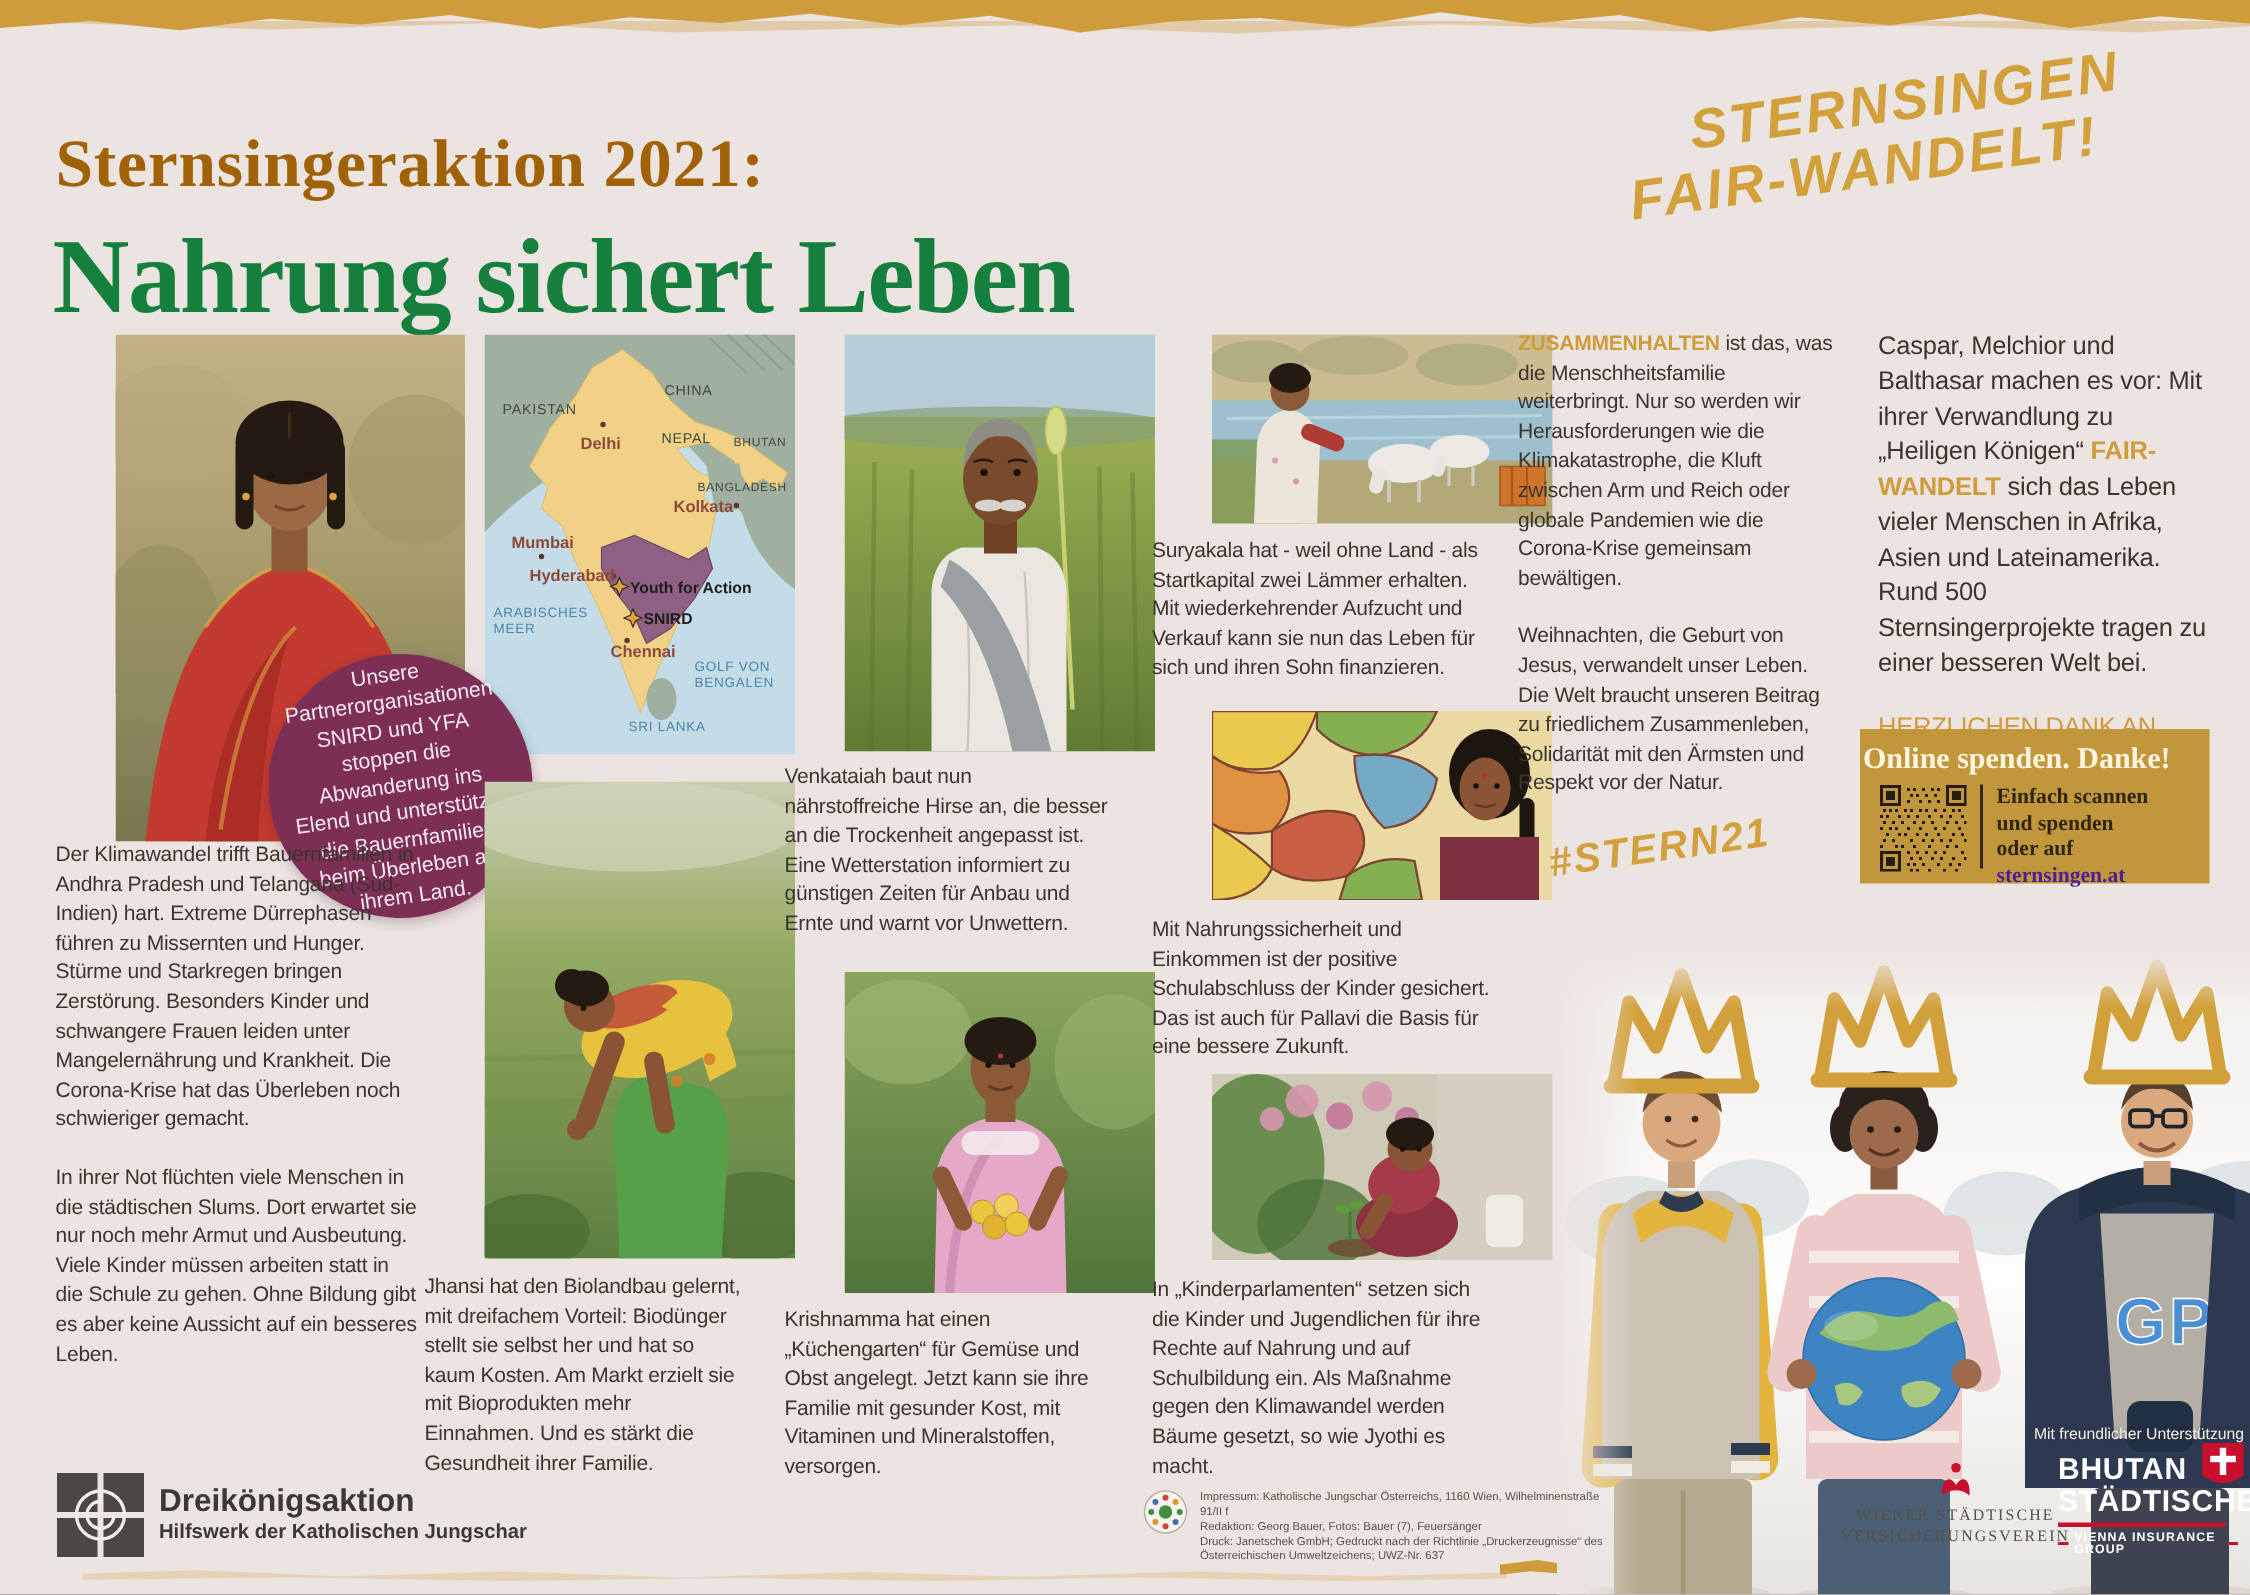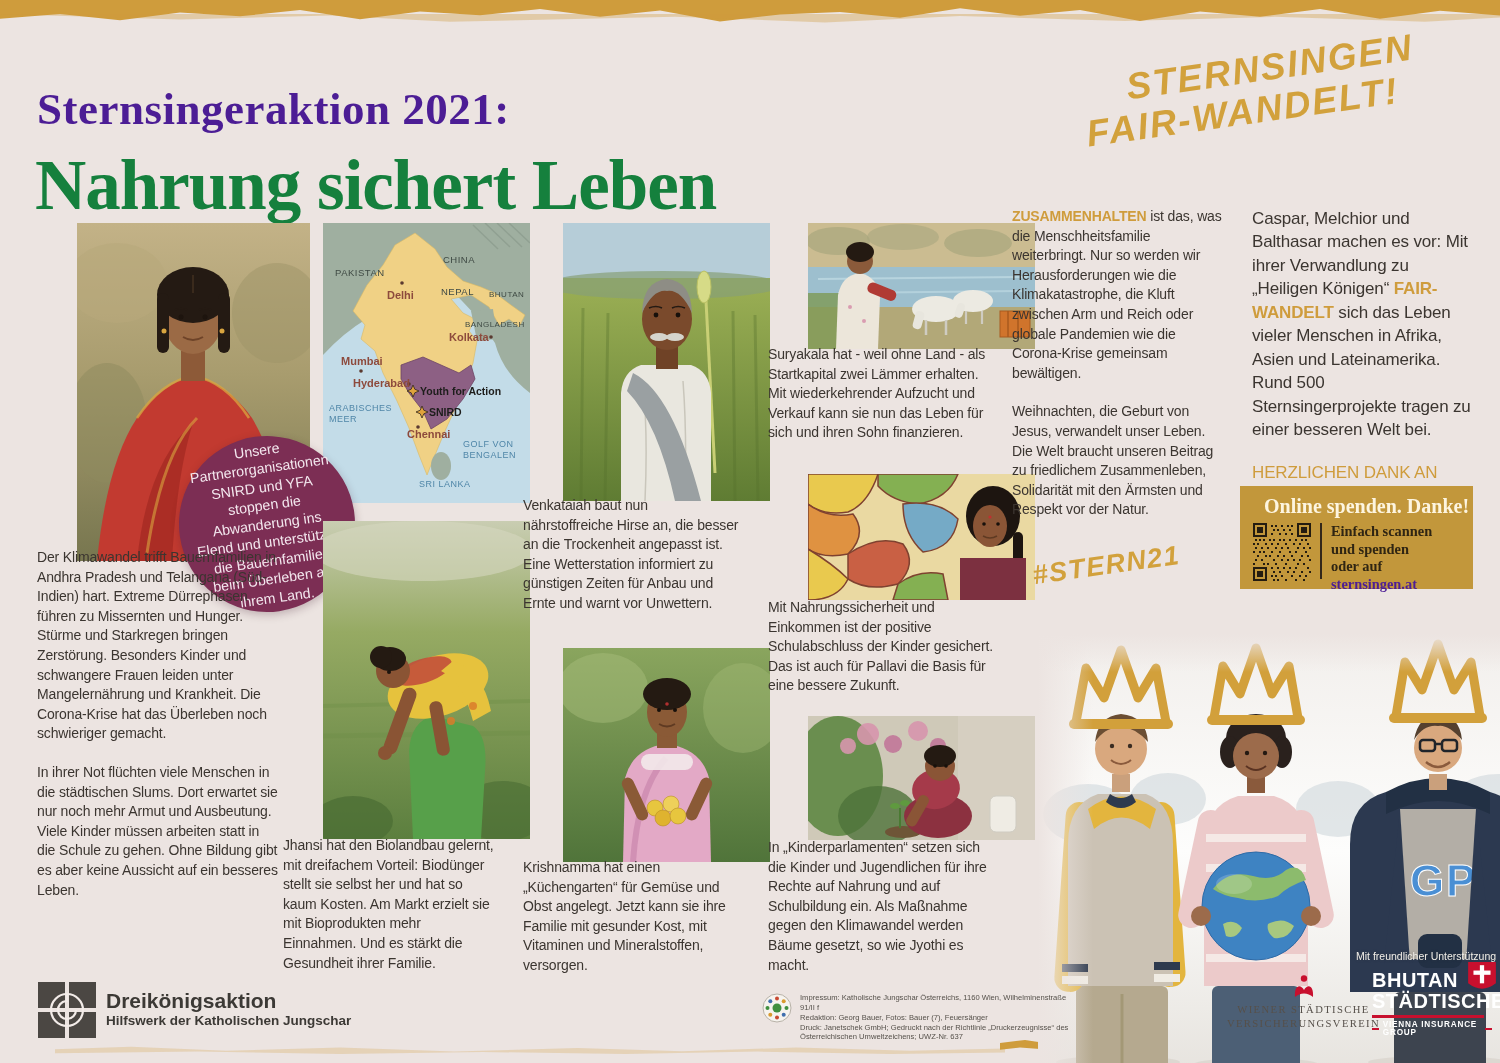--- a/index.html
+++ b/index.html
@@ -11,31 +11,31 @@
   .stroke-top{left:0;top:0;width:1500px;height:24px;background:#cf9c3c;
     clip-path:polygon(0 0,100% 0,100% 65%,96% 45%,92% 78%,88% 38%,84% 70%,80% 48%,76% 88%,72% 42%,68% 66%,64% 34%,60% 74%,56% 50%,52% 60%,48% 90%,44% 44%,40% 70%,36% 38%,32% 64%,28% 48%,24% 80%,20% 42%,16% 68%,12% 52%,8% 84%,4% 58%,0 78%);}
   .stroke-top2{left:0;top:14px;width:1500px;height:14px;background:#cf9c3c;opacity:.35;
     clip-path:polygon(0 0,12% 40%,22% 10%,30% 55%,45% 20%,55% 60%,64% 15%,75% 50%,85% 20%,95% 55%,100% 25%,100% 0);}
   .stroke-bottom{left:1000px;top:1037px;width:500px;height:15px;background:#cf9c3c;
     clip-path:polygon(0 40%,5% 20%,12% 55%,20% 15%,28% 50%,36% 25%,44% 60%,52% 20%,60% 45%,68% 15%,76% 50%,84% 25%,92% 55%,100% 20%,100% 75%,92% 95%,84% 70%,76% 100%,68% 75%,60% 95%,52% 70%,44% 100%,36% 80%,28% 95%,20% 70%,12% 90%,4% 70%,0 85%);}
   .stroke-bottom-faint{left:55px;top:1046px;width:950px;height:8px;background:#cf9c3c;opacity:.25;
     clip-path:polygon(0 40%,8% 10%,18% 60%,30% 20%,42% 70%,55% 25%,66% 65%,78% 20%,90% 60%,100% 30%,100% 80%,88% 100%,74% 70%,60% 100%,45% 75%,30% 100%,15% 70%,0 90%);}
 
   
-  .kicker{left:37px;top:50px;font:700 45px/1 "Liberation Serif",serif;color:#4c1d95;letter-spacing:.5px;}
+  .kicker{left:37px;top:50px;font:700 45px/1 "Liberation Serif",serif;color:#a16207;letter-spacing:.5px;}
   .title{left:35px;top:102px;font:700 71px/1 "Liberation Serif",serif;color:#15803d;letter-spacing:-1px;}
   .scribble{left:1082px;top:46px;width:400px;transform:rotate(-8deg);color:#d2a13c;
     font-weight:700;font-style:italic;font-size:37px;line-height:1.1;letter-spacing:2px;}
   .scribble .l1{margin-left:46px;}
   .hashtag{left:1032px;top:550px;transform:rotate(-8deg);color:#d2a13c;
     font:italic 700 27px "Liberation Sans",sans-serif;letter-spacing:1.5px;}
 
   
   .story{font-size:14px;line-height:1.4;letter-spacing:-.15px;color:#3b3530;}
-  .story p{margin:0 0 19px;}
+  .story p{margin:12px 0 19px;}
   .col1{left:37px;top:548px;width:242px;}
   .col-jhansi{left:283px;top:836px;width:214px;}
   .col-venk{left:523px;top:496px;width:218px;}
   .col-krish{left:523px;top:858px;width:218px;}
   .col-sury{left:768px;top:345px;width:226px;}
   .col-pall{left:768px;top:598px;width:226px;}
   .col-jyo{left:768px;top:838px;width:226px;}
   .col5{left:1012px;top:207px;width:216px;}
   .col6{left:1252px;top:207px;width:220px;}
   .col6 .story,.col6{font-size:17px;}
@@ -57,21 +57,21 @@
 
   
   .circle-note{left:179px;top:436px;width:176px;height:176px;border-radius:50%;background:#7c2e54;
     display:flex;align-items:center;justify-content:center;transform:rotate(-8deg);
     box-shadow:0 3px 8px rgba(60,20,40,.25);}
   .circle-note p{margin:0;padding:8px 14px;color:#f3e7ee;font-size:14.2px;line-height:1.3;
     text-align:center;font-weight:500;}
 
   
   .donate{left:1240px;top:486px;width:233px;height:103px;background:#c2973b;}
-  .donate .dtitle{font:700 20px/1 "Liberation Serif",serif;color:#fdf5e0;padding:10px 0 7px 24px;}
+  .donate .dtitle{font:700 20px/1 "Liberation Serif",serif;color:#fdf5e0;padding:10px 0 7px 2px;}
   .donate .drow{display:flex;align-items:flex-start;padding:0 8px 0 13px;gap:9px;}
   .qr{width:58px;height:58px;flex:none;}
   .dsep{width:2px;height:56px;background:#33271a;flex:none;}
   .dtext{font:700 14.4px/1.22 "Liberation Serif",serif;color:#2f2513;}
   .dlink{color:#4c1d95;cursor:pointer;}
 
   
   .dka{left:38px;top:982px;display:flex;gap:10px;align-items:center;}
   .dka-text .n{font:700 21px/1.1 "Liberation Sans",sans-serif;color:#3c3935;}
   .dka-text .s{font:700 13.5px/1.4 "Liberation Sans",sans-serif;color:#3c3935;}

